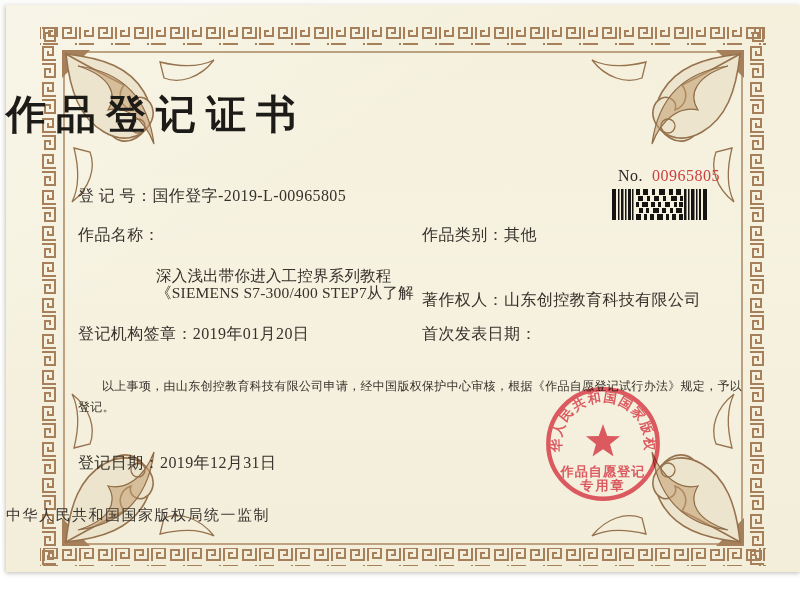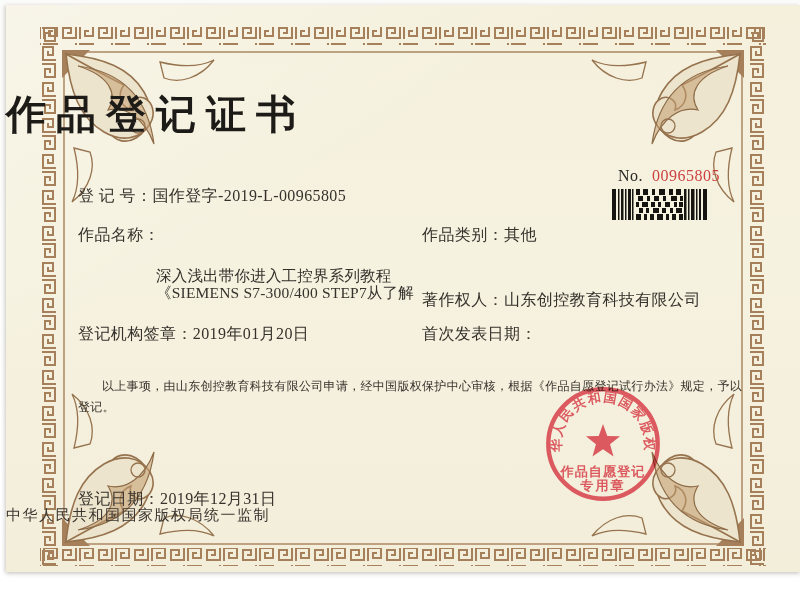--- a/index.html
+++ b/index.html
@@ -154,21 +154,21 @@
 
     <div class="line" style="left:72px; top:319px;">
       <span class="lbl">登记机构签章：</span><span>2019年01月20日</span>
     </div>
     <div class="line" style="left:416px; top:319px;">
       <span class="lbl">首次发表日期：</span><span></span>
     </div>
 
     <div class="statement">以上事项，由山东创控教育科技有限公司申请，经中国版权保护中心审核，根据《作品自愿登记试行办法》规定，予以登记。</div>
 
-    <div class="line" style="left:72px; top:448px;margin-top:36px;">
+    <div class="line" style="left:72px; top:448px;">
       <span class="lbl">登记日期：</span><span>2019年12月31日</span>
     </div>
 
     <svg class="seal" viewBox="0 0 116 116" aria-hidden="true">
       <circle cx="58" cy="58" r="52" fill="none" stroke="#e2495a" stroke-width="4.2"></circle>
       <path id="sealArc" d="M 20.6,72 A 40,40 0 1 1 95.4,72" fill="none"></path>
       <text font-size="12.5" fill="#e2495a" letter-spacing="1.6" font-weight="bold">
         <textPath href="#sealArc" startOffset="50%" text-anchor="middle">中华人民共和国国家版权局</textPath>
       </text>
       <polygon fill="#e2495a" points="58,39 62.1,50.3 74.2,50.7 64.7,58.2 68,69.8 58,63 48,69.8 51.3,58.2 41.8,50.7 53.9,50.3"></polygon>

